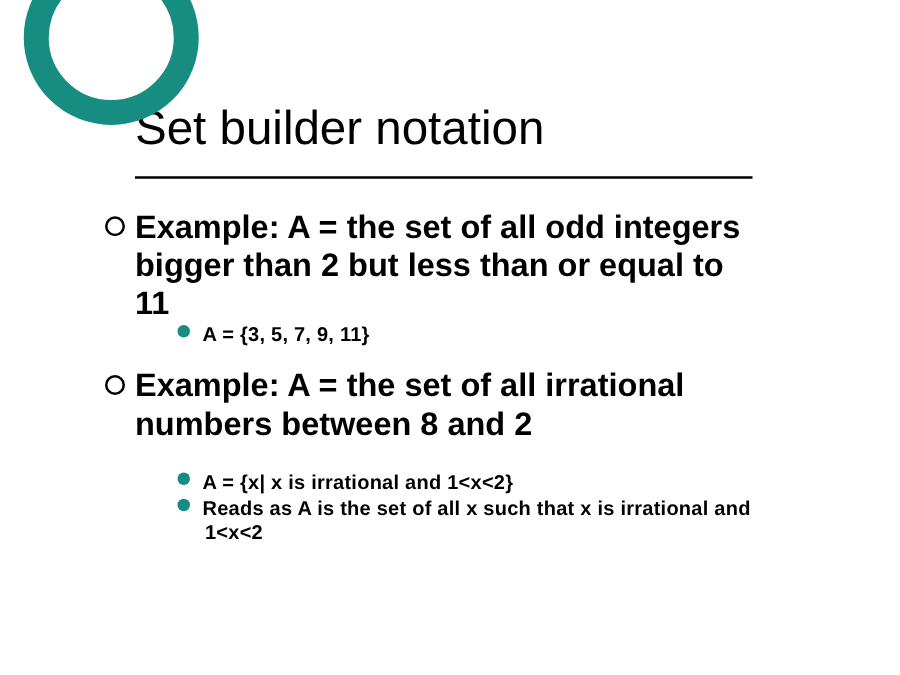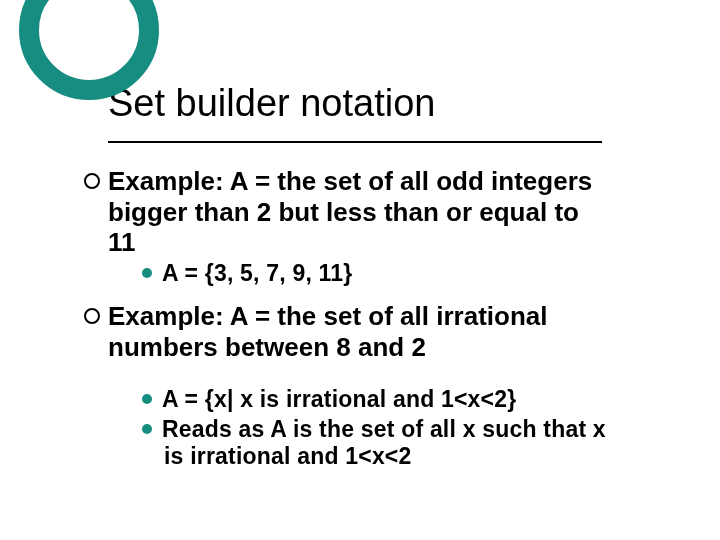--- a/index.html
+++ b/index.html
@@ -64,21 +64,21 @@
     width: 16px;
     height: 16px;
     border: 2px solid #000;
     border-radius: 50%;
     box-sizing: border-box;
     margin: 0 8px 0 -24px;
     vertical-align: 1px;
   }
   .lvl2 {
     margin: 2px 0 14px 56px;
-    font-size: 23px;
+    font-size: 16px;
     font-weight: 900;
     line-height: 1.18;
     font-family: Verdana, Arial, sans-serif;
     letter-spacing: 0.2px;
   }
   .lvl2-bullet {
     display: inline-block;
     width: 10px;
     height: 10px;
     background: #178C80;

